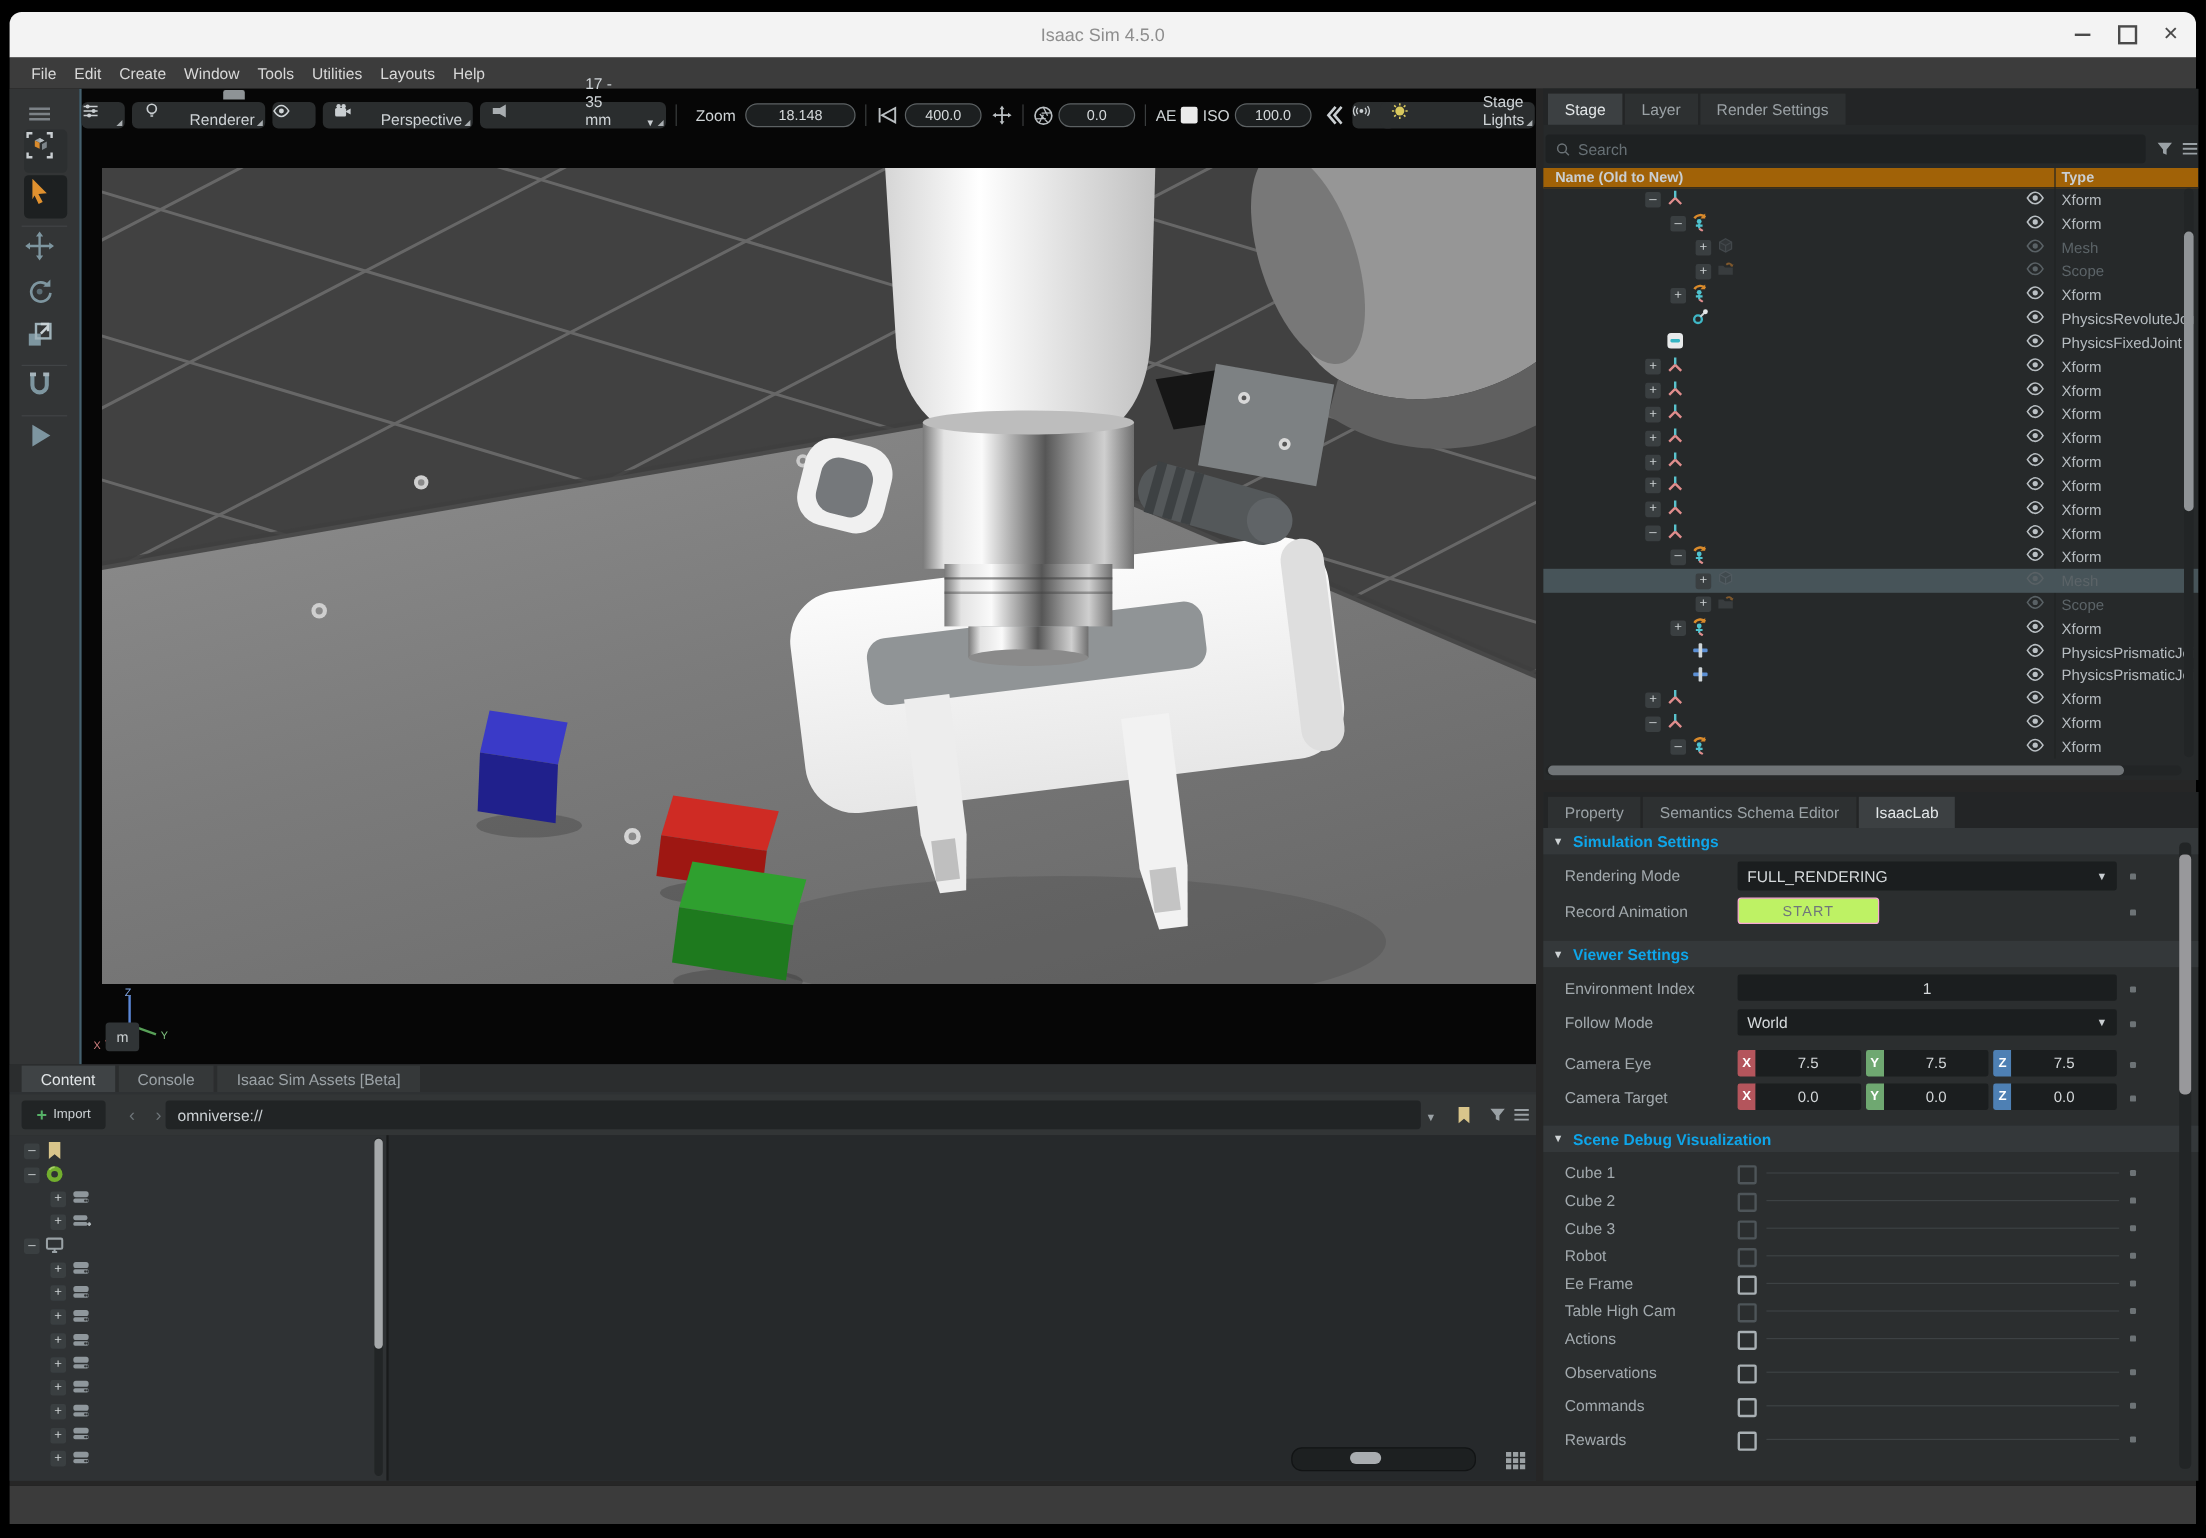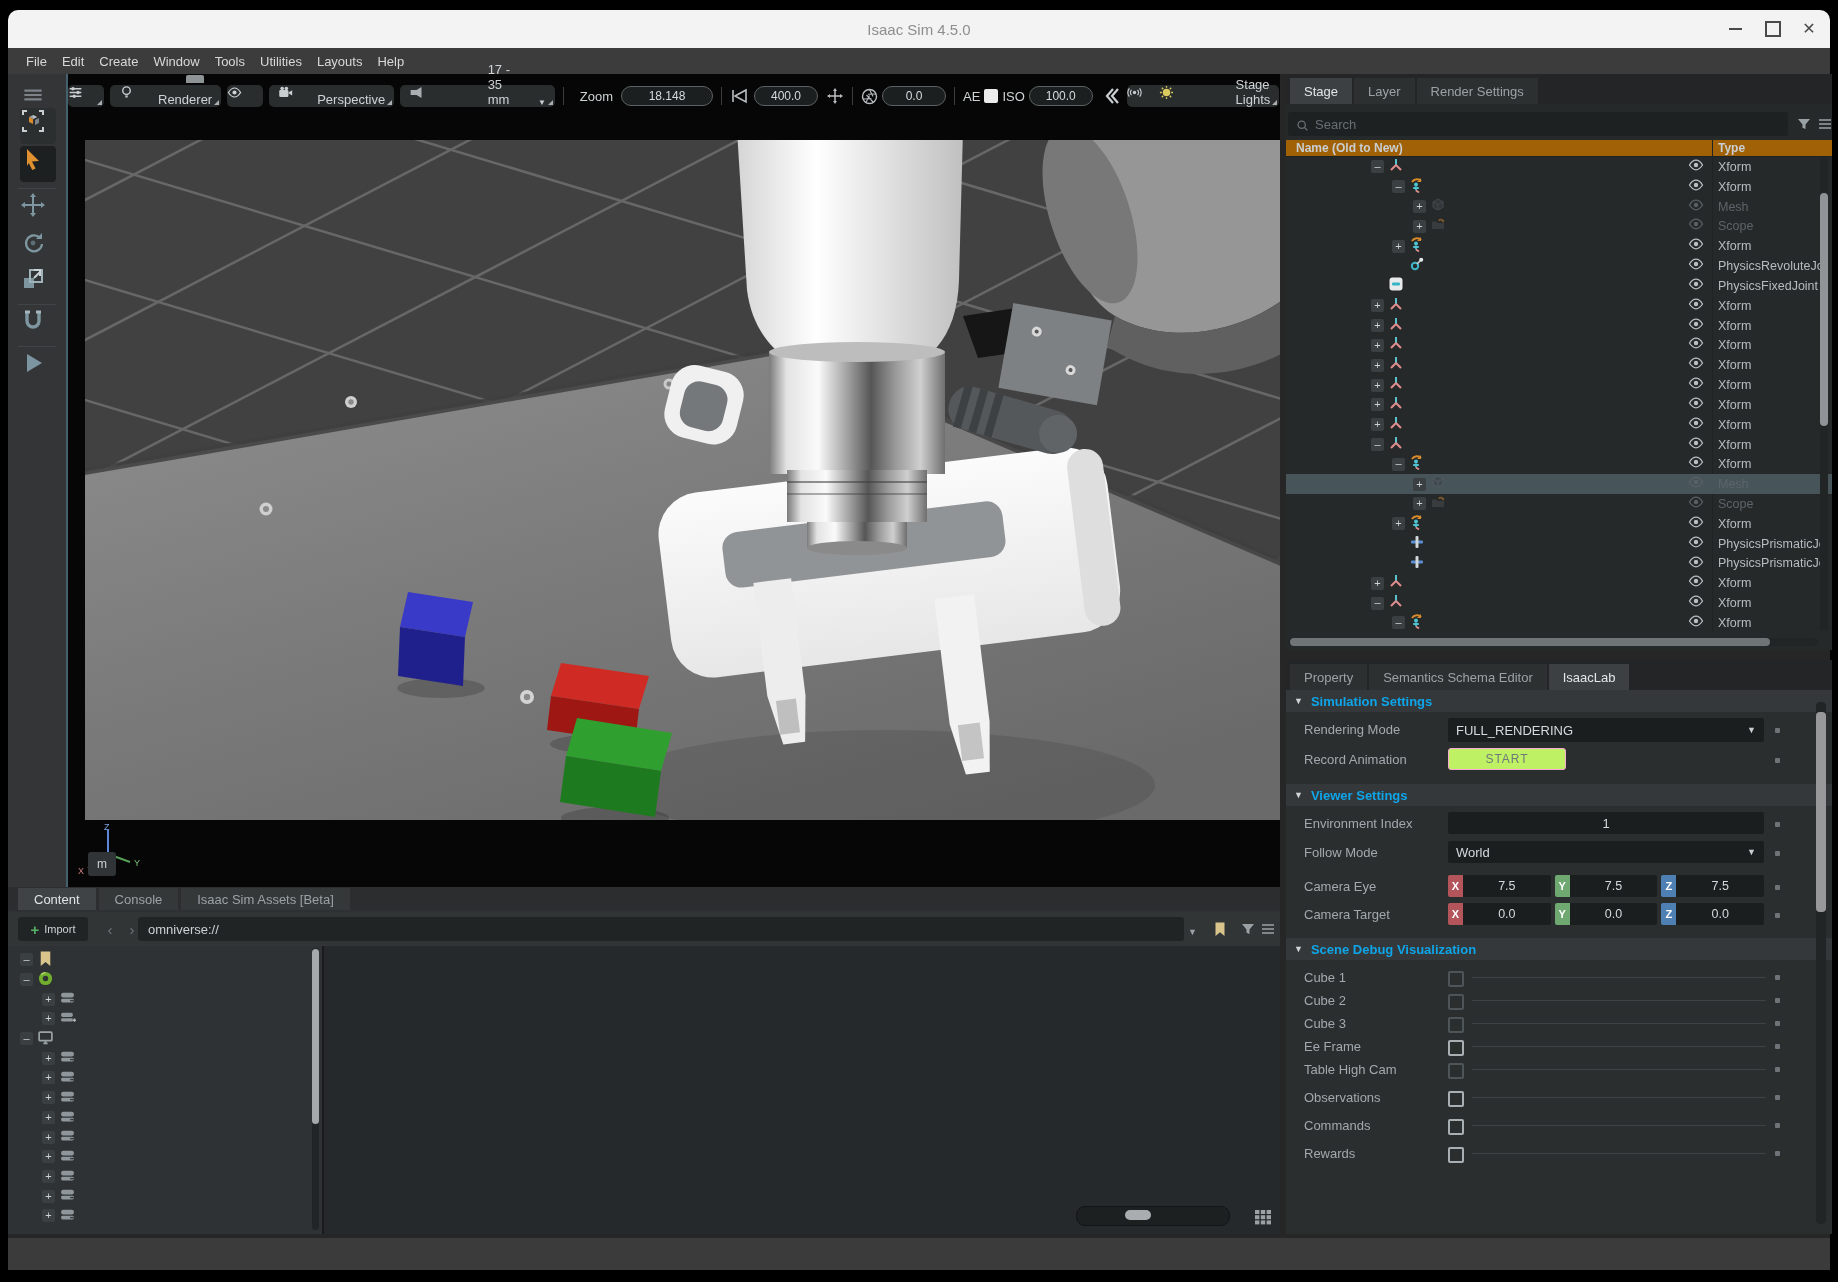--- a/index.html
+++ b/index.html
@@ -1008,36 +1008,48 @@
         <span class="ddot"></span>
       </div>
 
       <div class="drow" data-bright="false" data-tall="false">
         <span class="dlabel">Cube 3</span>
         <span class="dcheck"></span>
         <span class="dline"></span>
         <span class="ddot"></span>
       </div>
 
+      <div class="drow" data-bright="false" data-tall="false">
+        <span class="dlabel">Robot</span>
+        <span class="dcheck"></span>
+        <span class="dline"></span>
+        <span class="ddot"></span>
+      </div>
 
       <div class="drow" data-bright="true" data-tall="false">
         <span class="dlabel">Ee Frame</span>
         <span class="dcheck"></span>
         <span class="dline"></span>
         <span class="ddot"></span>
       </div>
 
 
       <div class="drow" data-bright="false" data-tall="false">
         <span class="dlabel">Table High Cam</span>
         <span class="dcheck"></span>
         <span class="dline"></span>
         <span class="ddot"></span>
       </div>
 
+      <div class="drow" data-bright="true" data-tall="false">
+        <span class="dlabel">Actions</span>
+        <span class="dcheck"></span>
+        <span class="dline"></span>
+        <span class="ddot"></span>
+      </div>
 
       <div class="drow" data-bright="true" data-tall="true">
         <span class="dlabel">Observations</span>
         <span class="dcheck"></span>
         <span class="dline"></span>
         <span class="ddot"></span>
       </div>
 
       <div class="drow" data-bright="true" data-tall="true">
         <span class="dlabel">Commands</span>

